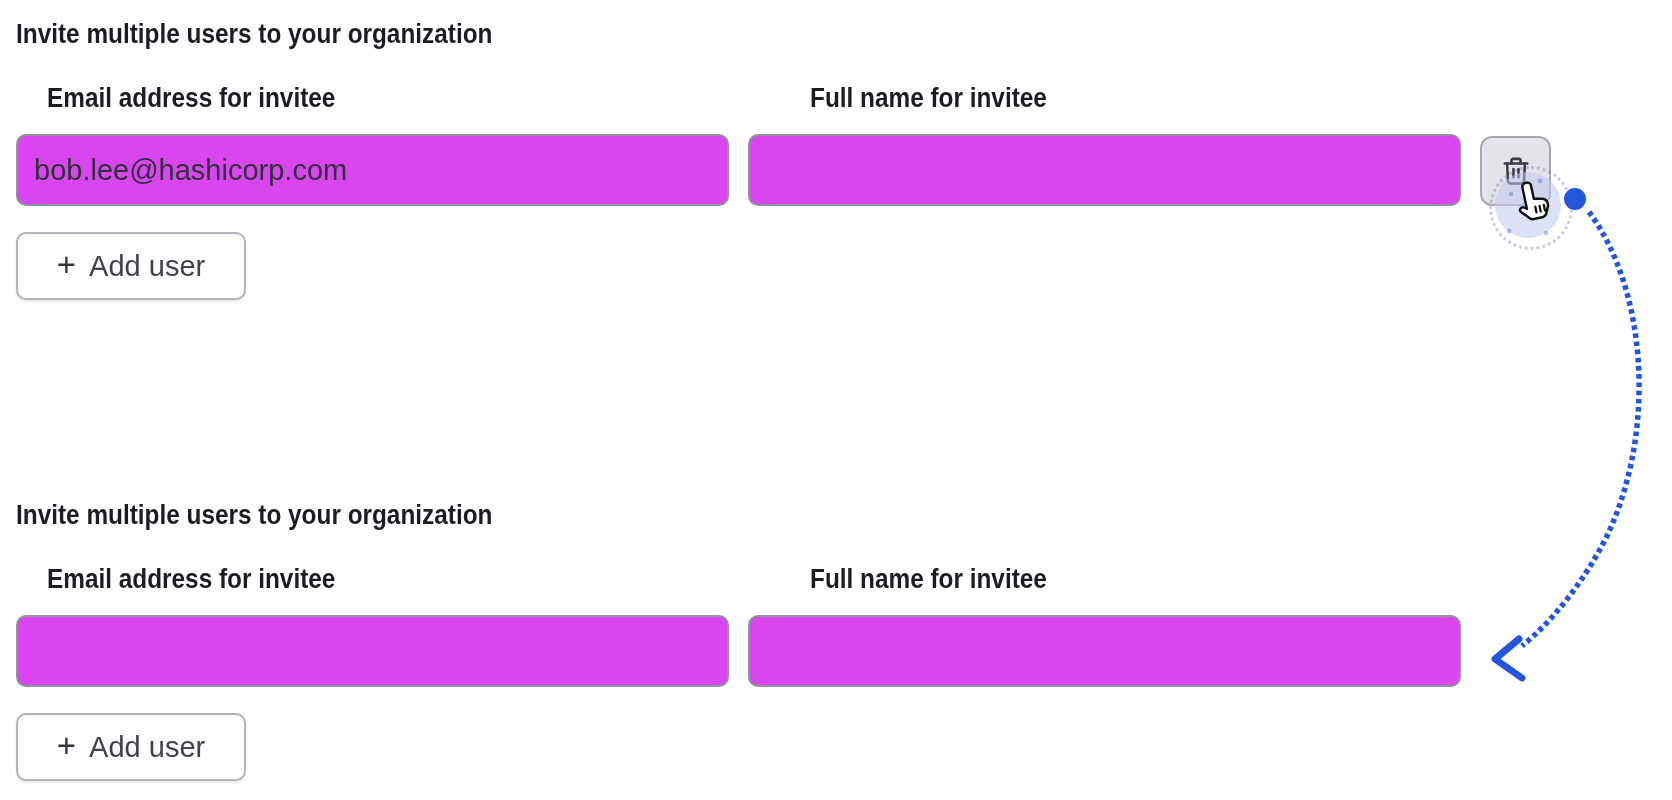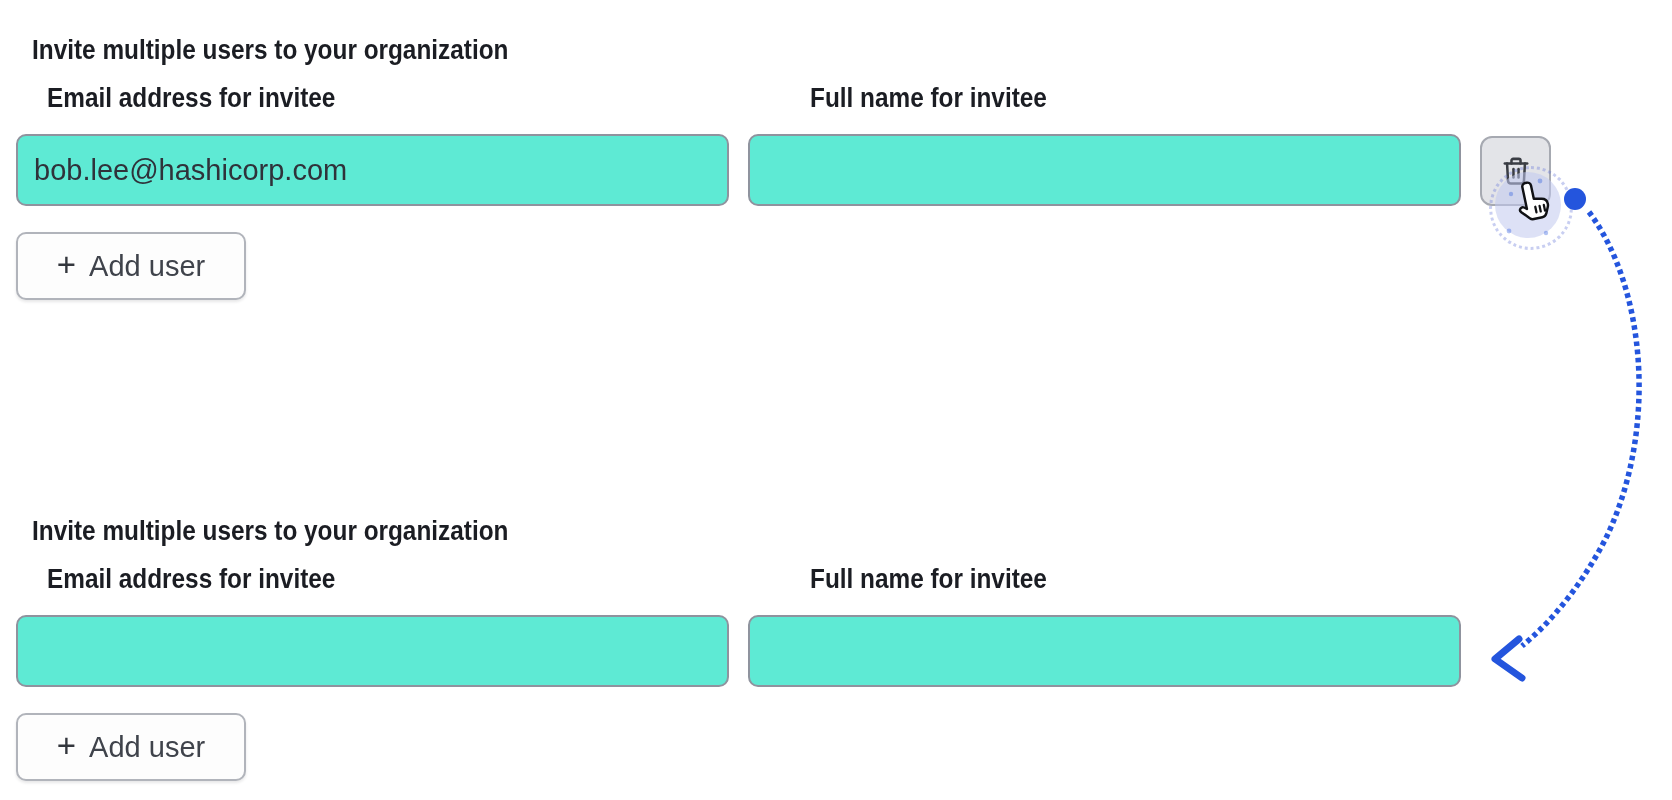--- a/index.html
+++ b/index.html
@@ -13,35 +13,35 @@
   .canvas { position:absolute; inset:0; }
 
   
   .invite-section { position:absolute; left:0; width:1672px; height:310px; }
   .section-1 { top:0; }
   .section-2 { top:481px; }
 
   .heading {
     position:absolute; top:16px; left:16px;
     font-size:28px; font-weight:700; color:#1b1d23;
-    line-height:36px; white-space:nowrap; margin:16px;
+    line-height:36px; white-space:nowrap; margin:0;
   }
   .squeeze { display:inline-block; transform:scaleX(.87); transform-origin:0 50%; white-space:nowrap; }
 
   .label-row { position:absolute; top:82px; left:16px; display:flex; gap:19px; }
   .field-label {
     width:713px; font-size:28px; font-weight:700; color:#1b1d23;
     line-height:32px; white-space:nowrap;margin-left:31px;
   }
 
   .input-row { position:absolute; top:134px; left:16px; display:flex; align-items:flex-start; }
   input.field {
     width:713px; height:72px; box-sizing:border-box;
     border:2px solid #8f939e; border-radius:10px;
-    background:#5eead4;
+    background:#d946ef;
     font-family:"Liberation Sans", sans-serif;
     font-size:29px; color:#2f323a;
     padding:0 16px; outline:none;
   }
   input.field + input.field { margin-left:19px; }
 
   .trash-btn {
     margin-left:19px; margin-top:2px;
     width:71px; height:70px; box-sizing:border-box;
     border:2px solid #a6a9b1; border-radius:12px;

